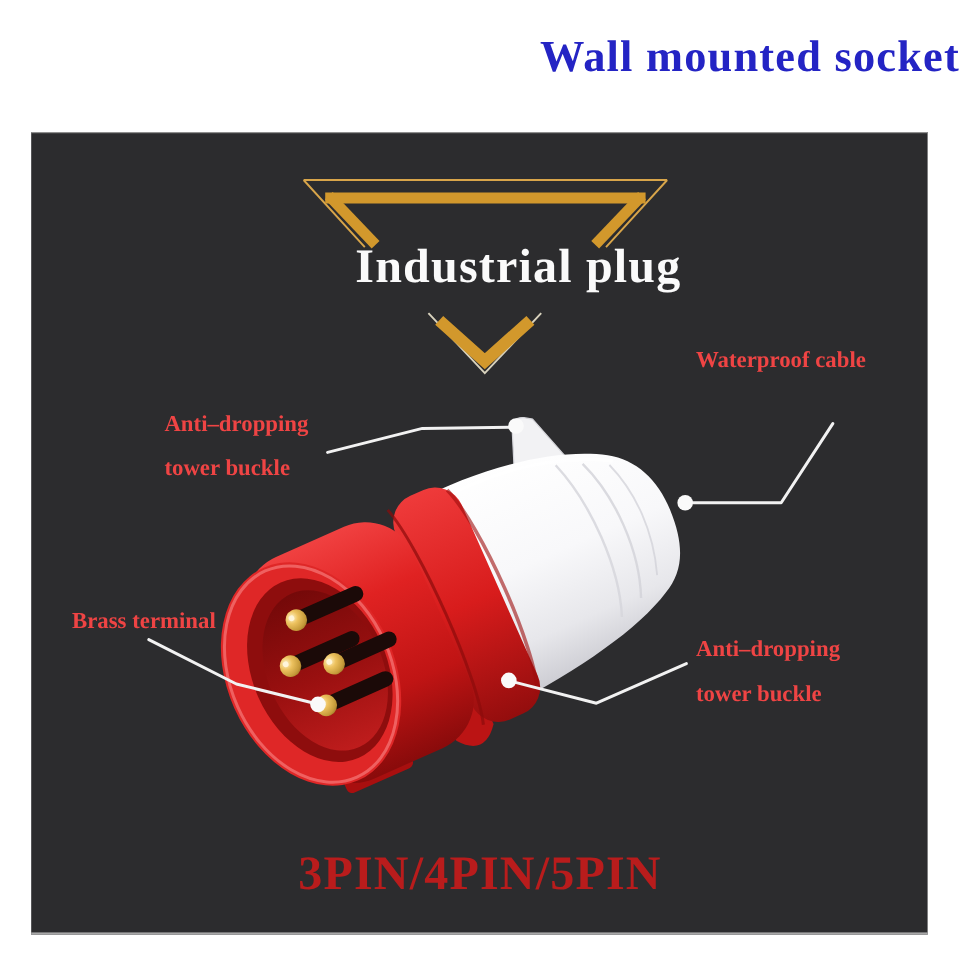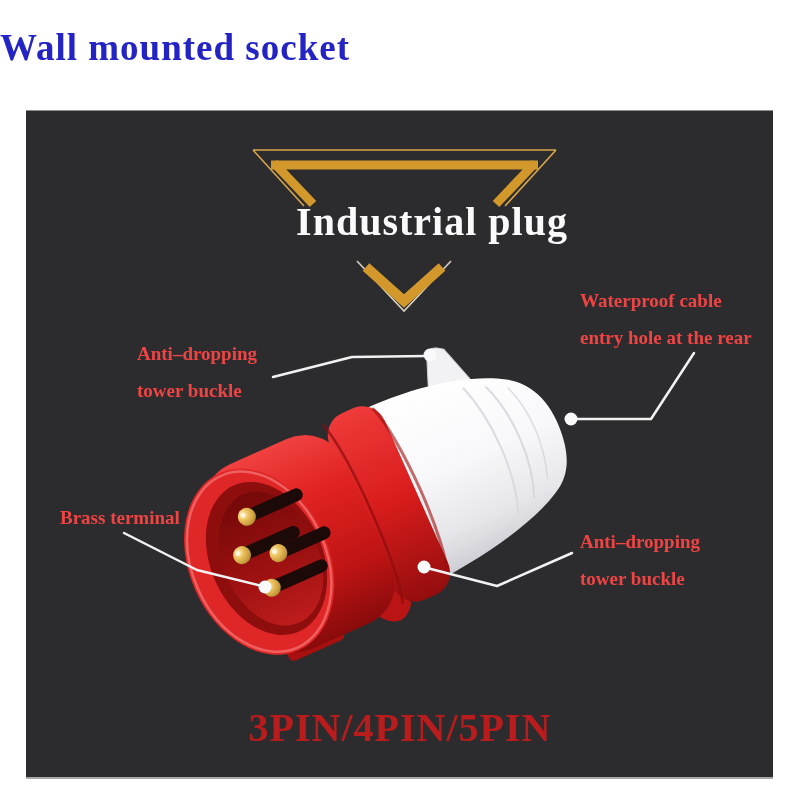--- a/index.html
+++ b/index.html
@@ -3,21 +3,21 @@
 <meta charset="utf-8">
 <style>
   html,body{margin:0;padding:0;}
   body{
     width:800px;height:800px;position:relative;overflow:hidden;
     background:#ffffff;
     font-family:"Liberation Serif","DejaVu Serif",serif;
   }
   .page-title{
     position:absolute;top:26px;left:0;width:800px;
-    text-align:left;font-size:37px;font-weight:bold;color:#2424c4;
+    text-align:right;font-size:37px;font-weight:bold;color:#2424c4;
     letter-spacing:1px;
   }
   .dark-panel{
     position:absolute;left:26px;top:110px;width:747px;height:669px;
     background:#2c2c2e;
     border-top:1px solid #8f8f8f;
     border-bottom:2px solid #a8a8a8;
     box-sizing:border-box;
   }
   .panel-heading{
@@ -156,21 +156,20 @@
 
 <div class="panel-heading">Industrial plug</div>
 
 <div class="callout" id="ann-topleft">
   <span>Anti–dropping</span>
   <span>tower buckle</span>
 </div>
 
 <div class="callout" id="ann-topright">
   <span>Waterproof cable</span>
-  <span>entry hole at the rear</span>
 </div>
 
 <div class="callout" id="ann-brass">
   <span>Brass terminal</span>
 </div>
 
 <div class="callout" id="ann-bottomright">
   <span>Anti–dropping</span>
   <span>tower buckle</span>
 </div>

